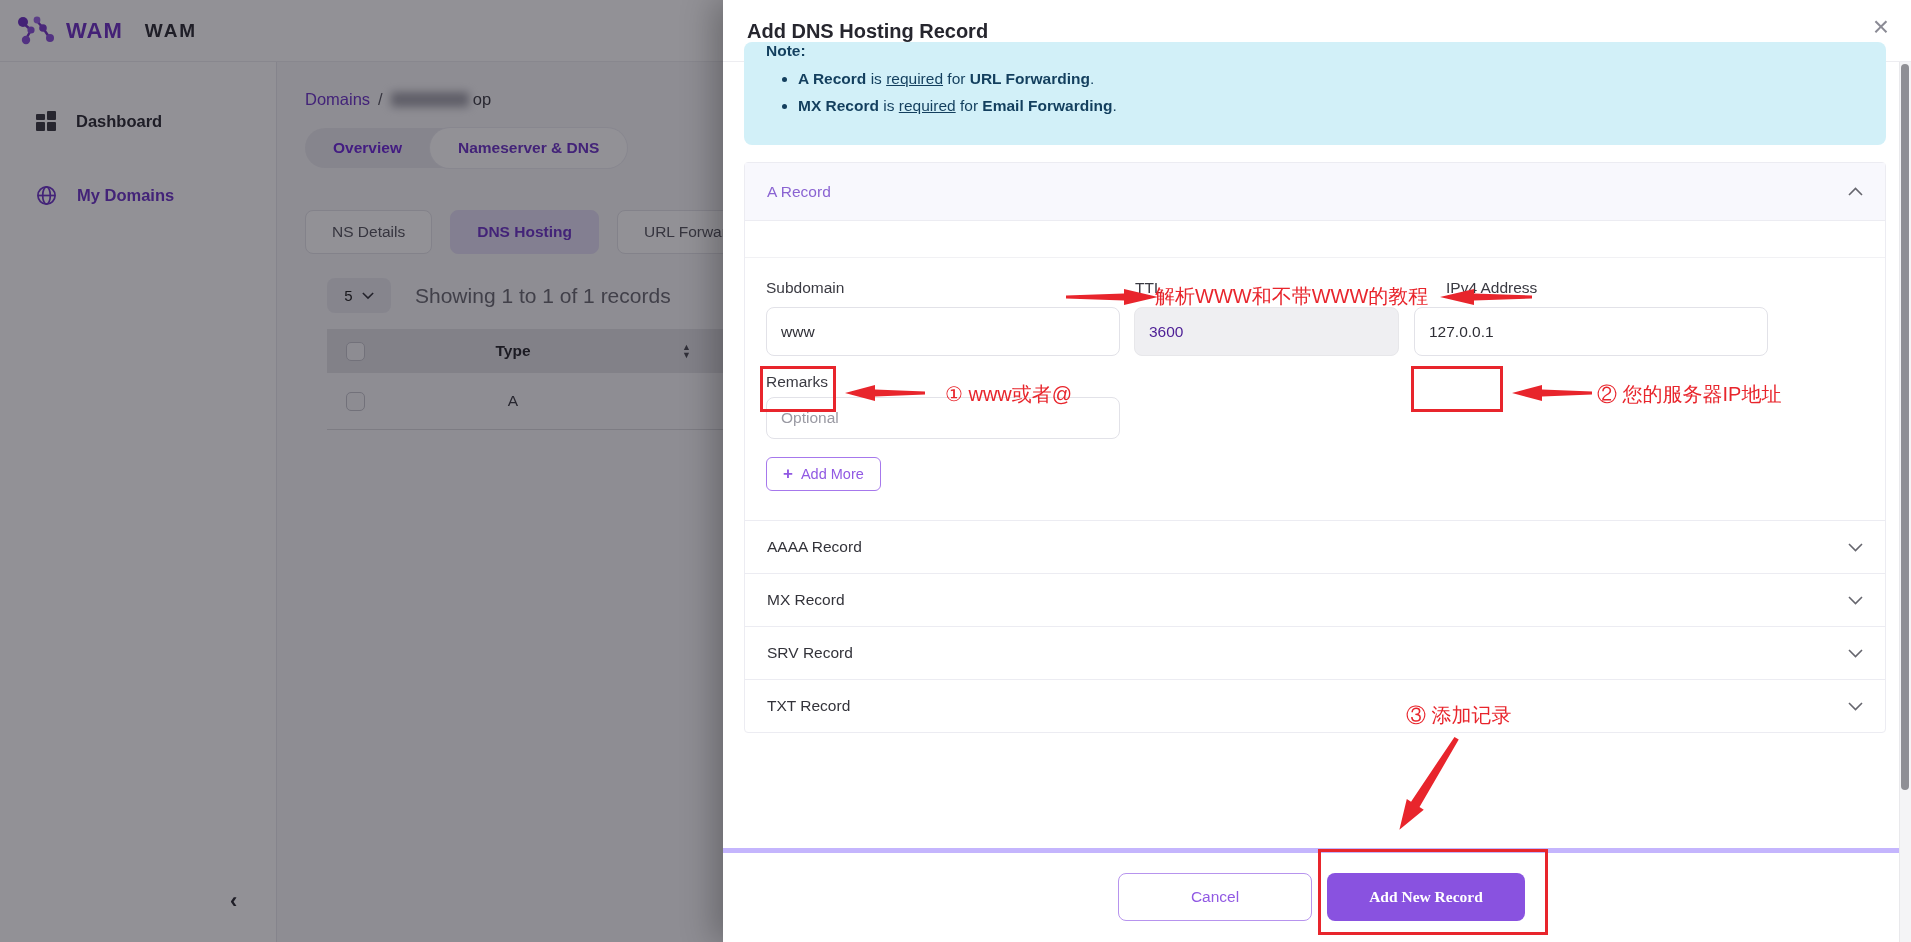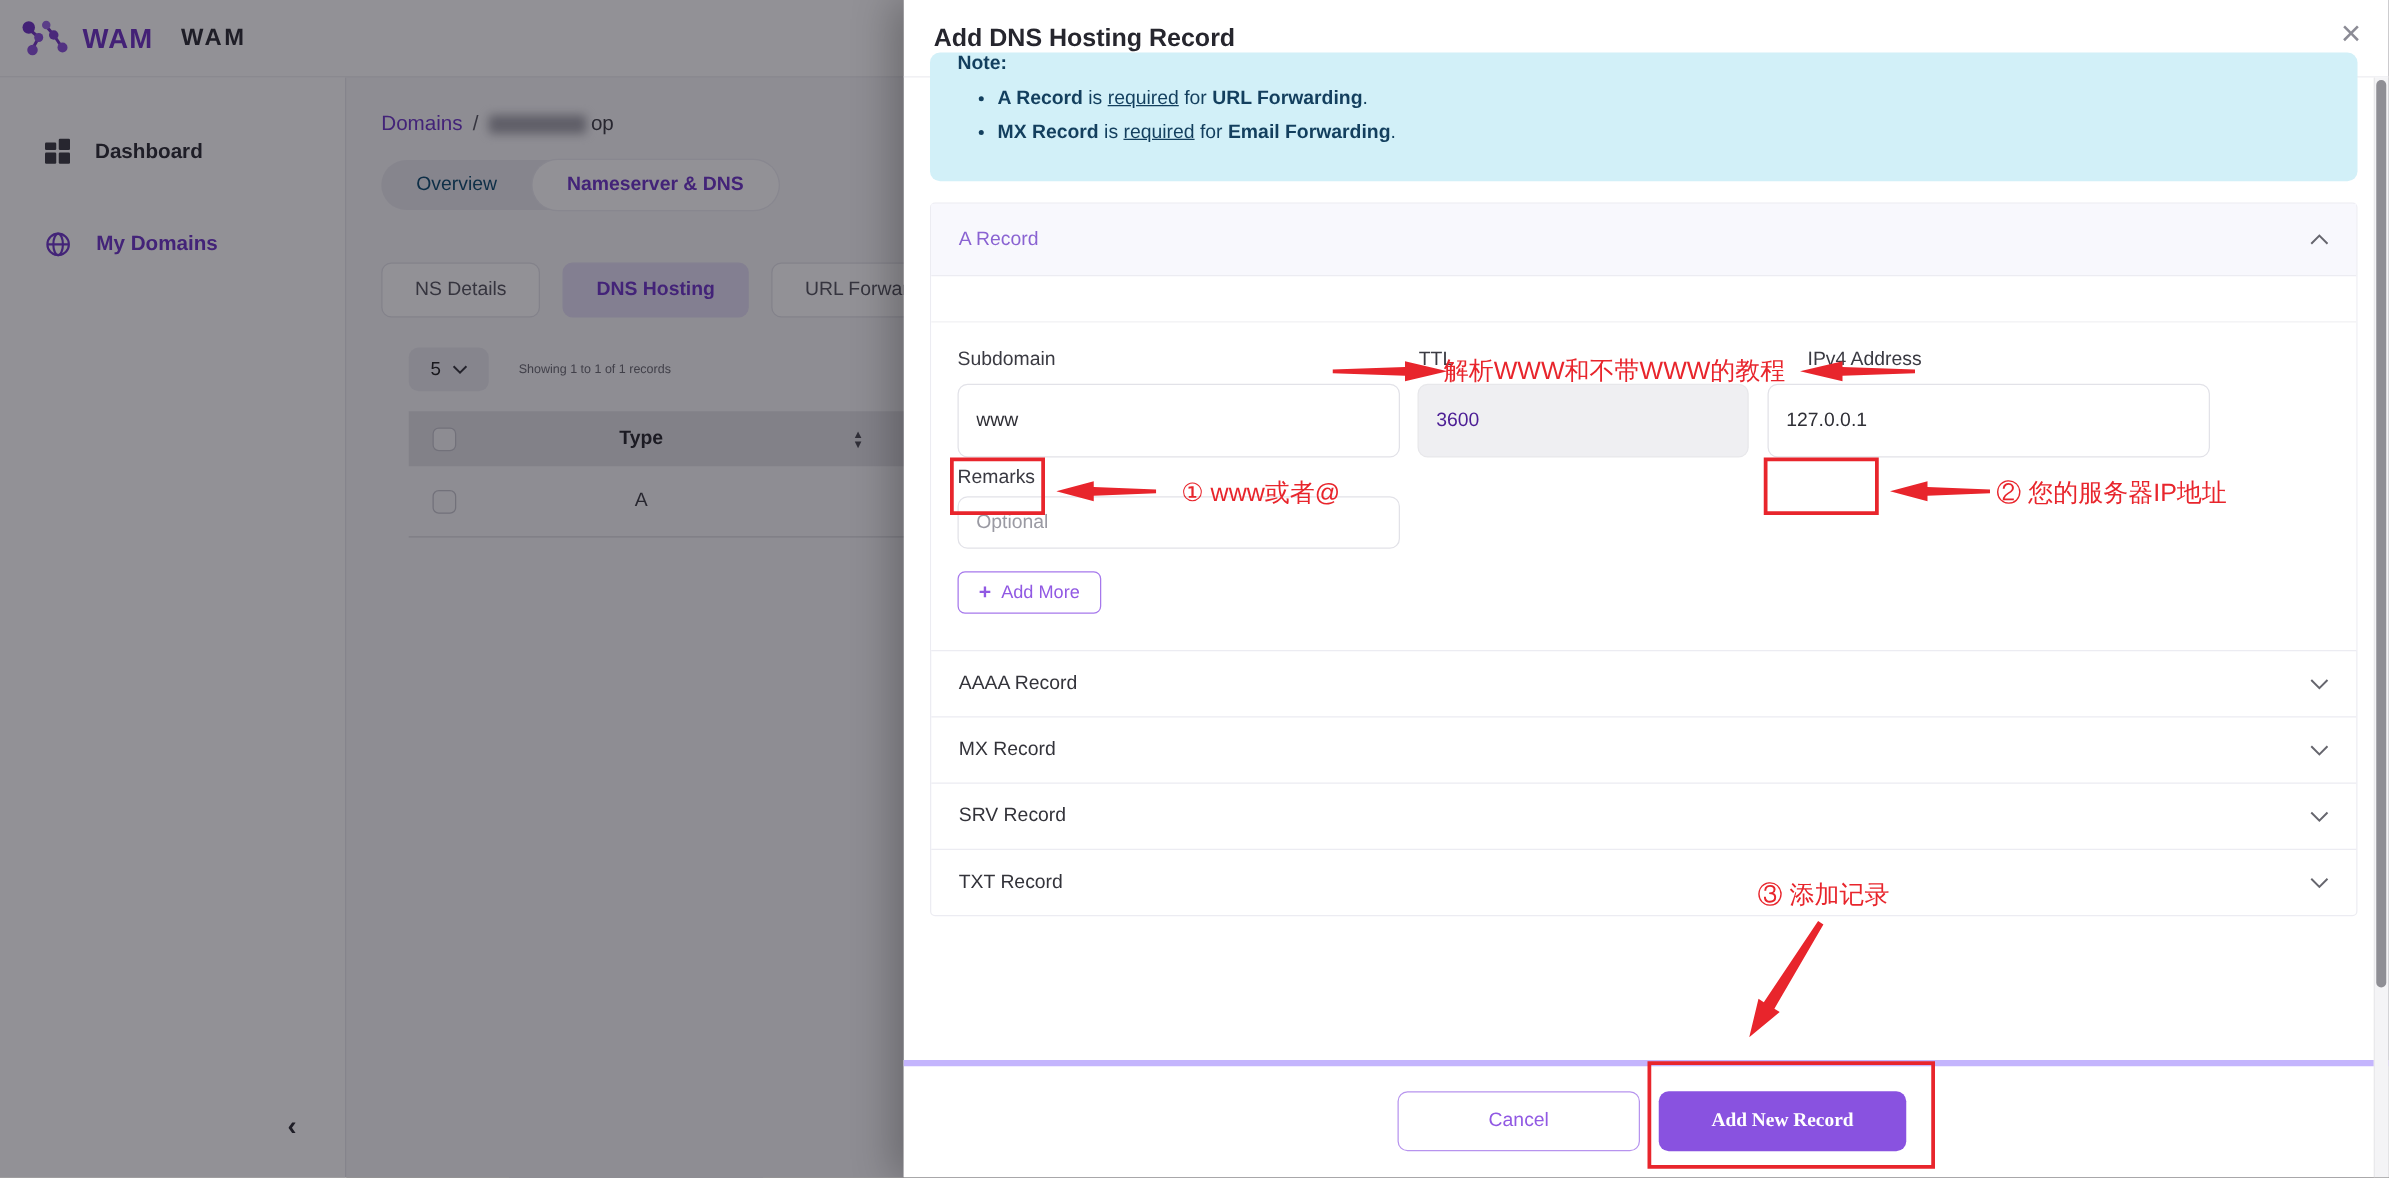--- a/index.html
+++ b/index.html
@@ -24,32 +24,32 @@
   .grid-ico span:first-child { height:6px; align-self:end; }
   .side-collapse { position:absolute; left:230px; bottom:28px; font-size:22px; font-weight:700; color:#2b2b33; cursor:pointer; }
 
   .main { position:absolute; left:277px; top:62px; right:0; bottom:0; z-index:1; }
   .breadcrumb { position:absolute; left:28px; top:28px; font-size:16.5px; color:#55555e; display:flex; align-items:center; gap:8px; }
   .crumb-root { color:#6d35c8; cursor:pointer; }
   .crumb-blur { display:inline-block; width:78px; height:15px; background:#a2a2aa; filter:blur(4px); border-radius:3px; }
   .crumb-suffix { color:#3a3a42; margin-left:-4px; }
 
   .tabs { position:absolute; left:28px; top:66px; display:flex; background:#e9e9ef; border-radius:24px; }
-  .tab { padding:11px 28px; border-radius:24px; font-size:15.5px; color:#0c4a6e; cursor:pointer; }
+  .tab { padding:11px 28px; border-radius:24px; font-size:15.5px; color:#6d28d9; cursor:pointer;font-weight:bold; }
   .tab.active { background:#fff; color:#6d35c8; font-weight:700; box-shadow:0 0 0 1px #ececf2; }
 
   .subtabs { position:absolute; left:28px; top:148px; display:flex; gap:18px; }
   .subtab { padding:12px 26px; background:#fff; border:1px solid #e3e3e9; border-radius:8px;
             font-size:15.5px; color:#55555e; cursor:pointer; }
   .subtab.active { background:#e4def5; border-color:#e4def5; color:#6d35c8; font-weight:700; }
 
   .pagerow { position:absolute; left:50px; top:216px; display:flex; align-items:center; gap:24px; }
   .page-select { width:64px; height:35px; background:#e9e9ef; border-radius:8px; display:flex; align-items:center;
                  justify-content:center; gap:9px; font-size:15px; color:#222; cursor:pointer; }
-  .page-summary { font-size:10px; color:#6a6a72; }
+  .page-summary { font-size:21px; color:#6a6a72; }
 
   .dtable { position:absolute; left:50px; top:267px; width:600px; }
   .thead { display:flex; align-items:center; height:44px; background:#e2e2e6; position:relative; }
   .trow  { display:flex; align-items:center; height:57px; border-bottom:1px solid #d8d8dc; position:relative; }
   .cell-check { width:56px; display:flex; justify-content:center; }
   .checkbox { width:19px; height:19px; background:#f5f5f7; border:1px solid #c4c4cc; border-radius:5px; cursor:pointer; }
   .cell-type { width:260px; text-align:center; font-size:15.5px; }
   .thead .cell-type { font-weight:700; color:#26262c; }
   .trow  .cell-type { color:#3a3a42; }
   .sort-ico { position:absolute; left:355px; display:flex; flex-direction:column; line-height:8px; font-size:9px; color:#4a4a52; cursor:pointer; }
@@ -74,21 +74,21 @@
   .accordion { position:absolute; left:21px; top:162px; width:1142px; border:1px solid #ececf2; border-radius:4px; background:#fff; }
   .acc-header { height:57px; background:#f8f8fd; display:flex; align-items:center; padding:0 22px;
                 font-size:15.5px; color:#8a63d2; cursor:pointer; }
   .acc-row { height:53px; display:flex; align-items:center; padding:0 22px; border-top:1px solid #ececf2;
              font-size:15.5px; color:#33333a; cursor:pointer; }
   .chev { margin-left:auto; color:#66666e; display:flex; }
 
   .a-body { position:relative; height:300px; border-top:1px solid #ececf2; background:#fff; }
   .a-divider { position:absolute; left:0; right:0; top:36px; height:1px; background:#f1f1f4; }
   .f-label { position:absolute; top:58px; font-size:15.5px; color:#3a3a42; }
-  .f-input { position:absolute; top:86px; height:59px; border:1px solid #e2e2e8; border-radius:8px;
+  .f-input { position:absolute; top:86px; height:49px; border:1px solid #e2e2e8; border-radius:8px;
              font-size:15.5px; color:#2f2f36; padding:0 14px; font-family:"Liberation Sans", sans-serif; background:#fff; }
   .f-input::placeholder { color:#9a9aa3; }
   .f-input.disabled { background:#efeff2; border-color:#e7e7ea; color:#4c1d95; }
   .lbl-sub { left:21px; }  .lbl-ttl { left:390px; } .lbl-ip { left:669px;margin-left:32px; }
   .in-sub { left:21px; width:354px; }
   .in-ttl { left:389px; width:265px; }
   .in-ip  { left:669px; width:354px; }
   .lbl-remarks { position:absolute; left:21px; top:152px; font-size:15.5px; color:#3a3a42; }
   .in-remarks  { position:absolute; left:21px; top:176px; width:354px; height:42px; }
   .add-more { position:absolute; left:21px; top:236px; height:34px; padding:0 16px; background:#fff;

